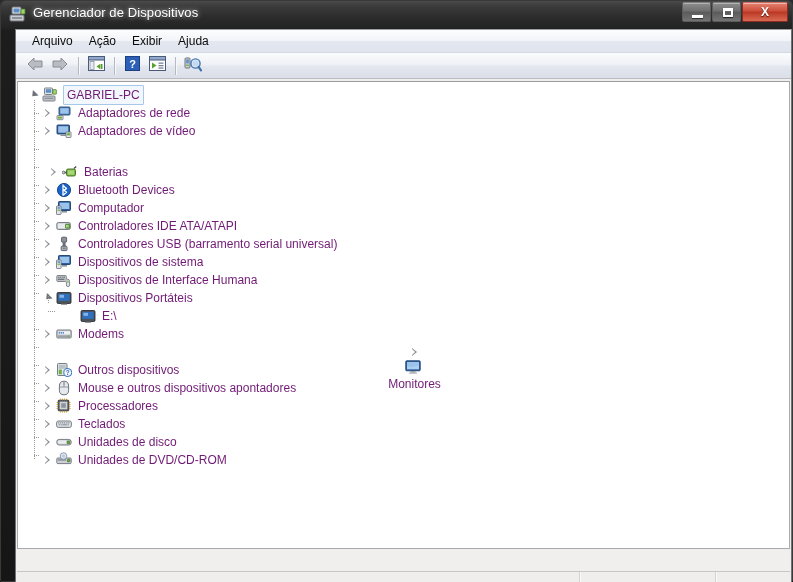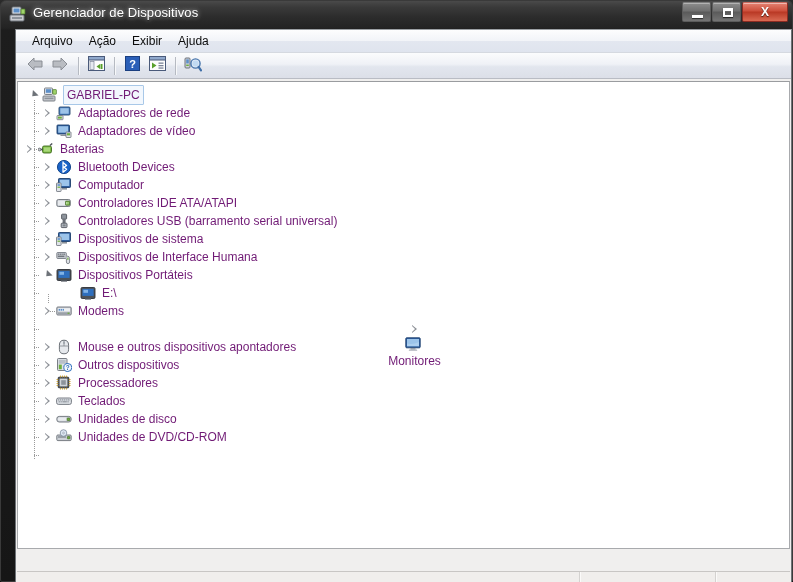--- a/index.html
+++ b/index.html
@@ -411,21 +411,21 @@
               <svg width="16" height="16" viewBox="0 0 16 16">
                 <rect x="1" y="2" width="12.5" height="9" rx="0.8" fill="#2f5f9e" stroke="#1d3e6c" stroke-width="0.9"></rect>
                 <rect x="2.2" y="3.2" width="10" height="6.5" fill="#9cc4ea"></rect>
                 <rect x="4.5" y="11.5" width="6" height="1.5" fill="#8d939b"></rect>
                 <rect x="10" y="9" width="5" height="5.5" rx="0.5" fill="#e4e7ec" stroke="#6b7078" stroke-width="0.8"></rect>
                 <rect x="11" y="10.2" width="3" height="2.2" fill="#6fae3d"></rect>
               </svg>
             </span>
             <span class="label">Adaptadores de vídeo</span>
           </div>
-          <div class="row" style="padding-left: 4px;">
+          <div class="row" style="padding-left: 28px; margin-top: 23px;">
             <span class="exp">
               <span class="tri-closed"></span>
             </span>
             <span class="ico">
               <svg width="16" height="16" viewBox="0 0 16 16">
                 <rect x="4.5" y="5" width="9" height="7" rx="1.6" fill="#7dba45" stroke="#3f6a1f" stroke-width="0.9"></rect>
                 <rect x="6" y="6.4" width="6" height="4.2" fill="#a9d87a"></rect>
                 <path d="M4.5 8.5 L1.5 8.5" stroke="#4a4f56" stroke-width="1.6"></path>
                 <circle cx="1.5" cy="8.5" r="1.4" fill="#c6c9ce" stroke="#5d636a" stroke-width="0.8"></circle>
                 <path d="M12 4.5 L14.2 2.4" stroke="#4a4f56" stroke-width="1.4"></path>
@@ -581,42 +581,42 @@
               </svg>
             </span>
             <span class="label">Monitores</span>
           </div>
           <div class="row" style="padding-left: 22px;">
             <span class="exp">
               <span class="tri-closed"></span>
             </span>
             <span class="ico">
               <svg width="16" height="16" viewBox="0 0 16 16">
-                <path d="M8 1.2 q4.6 0 4.6 5 l0 4.2 q0 4.4 -4.6 4.4 q-4.6 0 -4.6 -4.4 l0 -4.2 q0 -5 4.6 -5 Z" fill="#e6e9ed" stroke="#5d636a" stroke-width="0.9"></path>
-                <path d="M3.4 7 L12.6 7" stroke="#7d838a" stroke-width="0.8"></path>
-                <line x1="8" y1="1.2" x2="8" y2="7" stroke="#7d838a" stroke-width="0.8"></line>
-                <rect x="7.2" y="2.4" width="1.6" height="2.6" rx="0.7" fill="#9aa0a7"></rect>
-              </svg>
-            </span>
-            <span class="label">Mouse e outros dispositivos apontadores</span>
-          </div>
-          <div class="row" style="padding-left: 22px;">
-            <span class="exp">
-              <span class="tri-closed"></span>
-            </span>
-            <span class="ico">
-              <svg width="16" height="16" viewBox="0 0 16 16">
                 <rect x="1.5" y="1.5" width="9.5" height="12" rx="0.9" fill="#dfe3e8" stroke="#6b7078" stroke-width="0.9"></rect>
                 <rect x="2.8" y="2.8" width="6.9" height="4" fill="#b9c0c8"></rect>
                 <rect x="2.8" y="7.6" width="3" height="4.6" fill="#6fae3d"></rect>
                 <circle cx="11.8" cy="10.5" r="4" fill="#f3f6fa" stroke="#2f6fbe" stroke-width="1"></circle>
                 <text x="11.8" y="13.1" font-family="Liberation Sans, sans-serif" font-size="6.4" font-weight="bold" fill="#2f6fbe" text-anchor="middle">?</text>
               </svg>
             </span>
             <span class="label">Outros dispositivos</span>
+          </div>
+          <div class="row" style="padding-left: 22px;">
+            <span class="exp">
+              <span class="tri-closed"></span>
+            </span>
+            <span class="ico">
+              <svg width="16" height="16" viewBox="0 0 16 16">
+                <path d="M8 1.2 q4.6 0 4.6 5 l0 4.2 q0 4.4 -4.6 4.4 q-4.6 0 -4.6 -4.4 l0 -4.2 q0 -5 4.6 -5 Z" fill="#e6e9ed" stroke="#5d636a" stroke-width="0.9"></path>
+                <path d="M3.4 7 L12.6 7" stroke="#7d838a" stroke-width="0.8"></path>
+                <line x1="8" y1="1.2" x2="8" y2="7" stroke="#7d838a" stroke-width="0.8"></line>
+                <rect x="7.2" y="2.4" width="1.6" height="2.6" rx="0.7" fill="#9aa0a7"></rect>
+              </svg>
+            </span>
+            <span class="label">Mouse e outros dispositivos apontadores</span>
           </div>
           <div class="row" style="padding-left: 22px;">
             <span class="exp">
               <span class="tri-closed"></span>
             </span>
             <span class="ico">
               <svg width="16" height="16" viewBox="0 0 16 16">
                 <rect x="2.2" y="2.2" width="10.6" height="10.6" rx="0.8" fill="#4b5158" stroke="#2c3036" stroke-width="0.9"></rect>
                 <rect x="3.6" y="3.6" width="7.8" height="7.8" fill="#cfd4da"></rect>
                 <rect x="5.2" y="5.2" width="4.6" height="4.6" fill="#8d939b"></rect>

